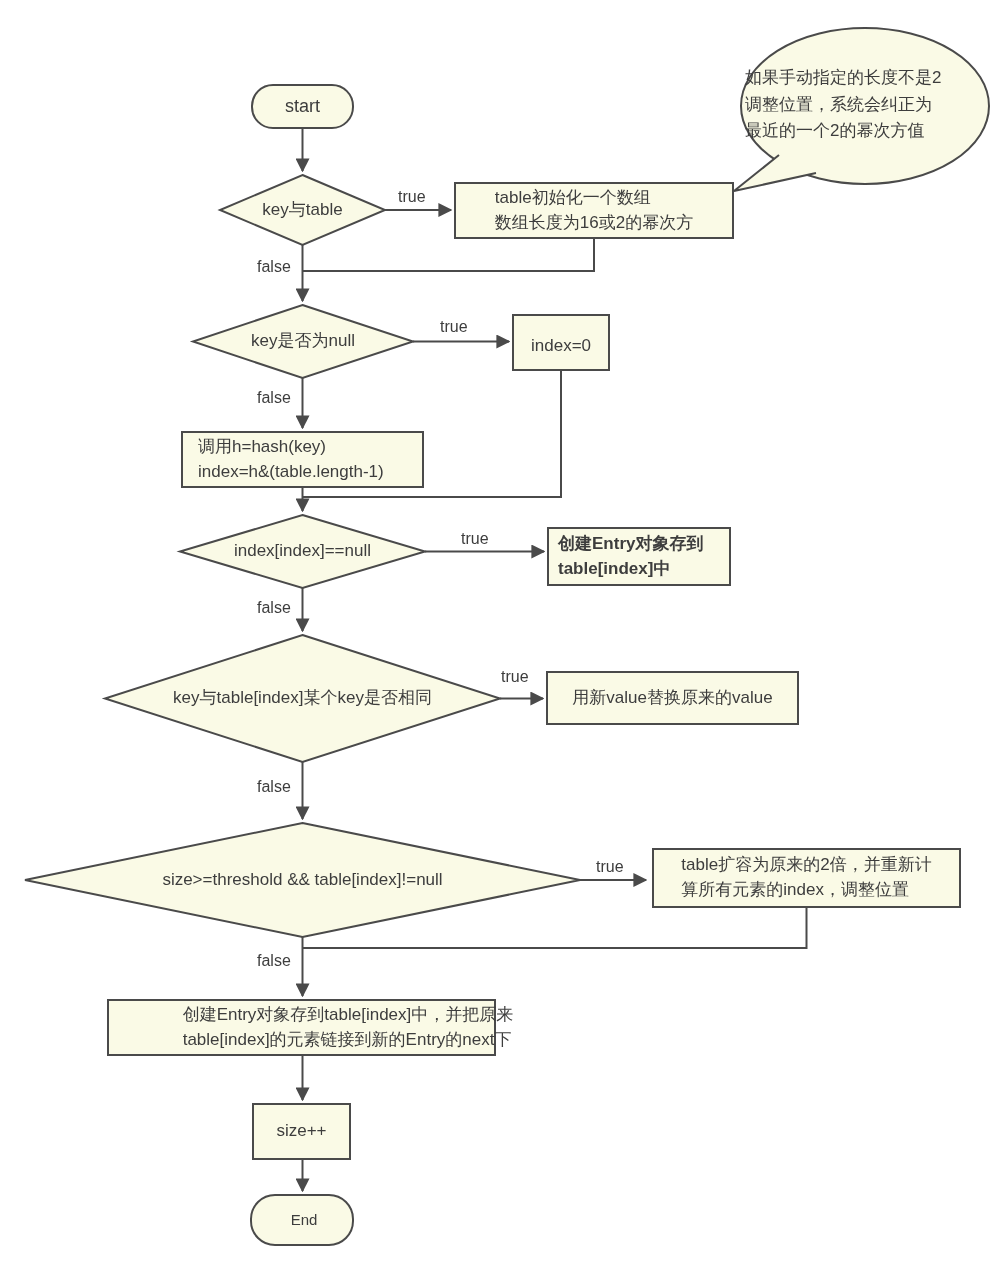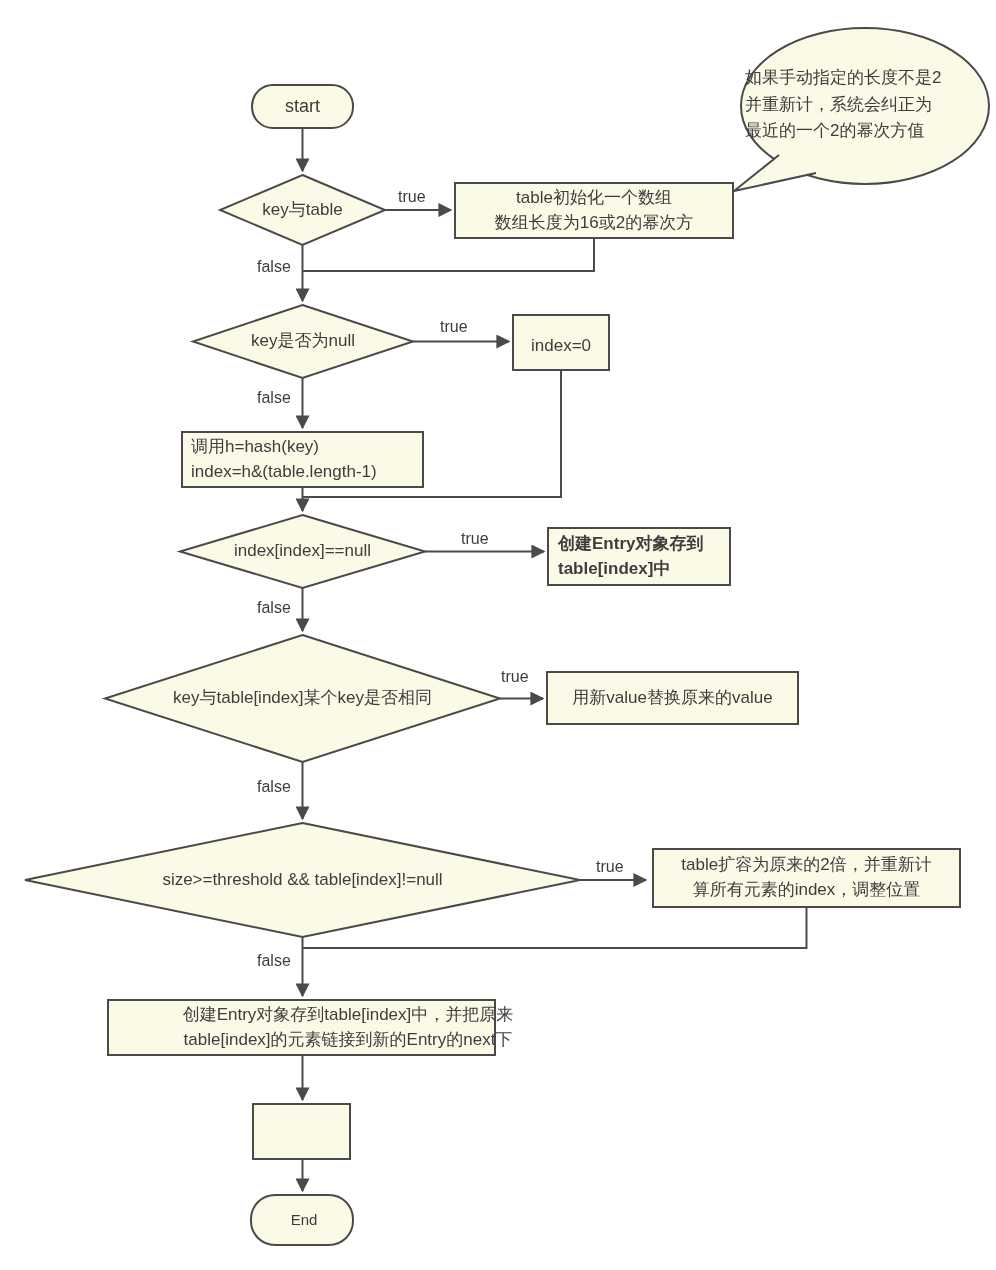--- a/index.html
+++ b/index.html
@@ -11,21 +11,21 @@
   html,body{margin:0;padding:0;background:var(--bg);}
   body{font-family:"Liberation Sans","DejaVu Sans",sans-serif;}
   #canvas{position:relative;width:996px;height:1270px;background:var(--bg);overflow:hidden;}
   #shapes{position:absolute;left:0;top:0;}
   .shape{fill:var(--node-fill);stroke:var(--stroke);stroke-width:2px;}
   .edge{fill:none;stroke:var(--stroke);stroke-width:2px;}
   .arrowhead{fill:var(--stroke);stroke:none;}
   .nlabel{
     position:absolute;box-sizing:border-box;
     display:flex;align-items:center;justify-content:center;
-    text-align:center;white-space:pre-line;
+    text-align:left;white-space:pre-line;
     font-size:17px;line-height:1.45;color:var(--text);
   }
   .nlabel.leftalign{justify-content:flex-start;text-align:left;}
   .elabel{position:absolute;font-size:16px;color:var(--text);white-space:nowrap;}
 </style>
 </head>
 <body>
 
 <div id="canvas">
 
@@ -73,36 +73,37 @@
     <rect class="shape" x="108" y="1000" width="387" height="55"></rect>
     <rect class="shape" x="253" y="1104" width="97" height="55"></rect>
     <rect class="shape" x="251" y="1195" width="102" height="50" rx="24"></rect>
   </svg>
 
   <div class="nlabel" style="left:252px;top:85px;width:101px;height:43px;font-size:18px;">start</div>
   <div class="nlabel" style="left:220px;top:175px;width:165px;height:70px;">key与table</div>
   <div class="nlabel" style="left:455px;top:183px;width:278px;height:55px;">table初始化一个数组
 数组长度为16或2的幂次方</div>
   <div class="nlabel leftalign" style="left:745px;top:42px;width:238px;height:126px;line-height:1.55;">如果手动指定的长度不是2
-并重新计，系统会纠正为
+调整位置，系统会纠正为
 最近的一个2的幂次方值</div>
   <div class="nlabel" style="left:193px;top:305px;width:220px;height:73px;">key是否为null</div>
   <div class="nlabel" style="left:513px;top:315px;width:96px;height:63px;">index=0</div>
-  <div class="nlabel leftalign" style="left:182px;top:432px;width:241px;height:55px;padding-left:9px;">调用h=hash(key)
+  <div class="nlabel leftalign" style="left:182px;top:432px;width:241px;height:55px;padding-left:16px;">调用h=hash(key)
 index=h&amp;(table.length-1)</div>
   <div class="nlabel" style="left:180px;top:515px;width:245px;height:73px;">index[index]==null</div>
   <div class="nlabel leftalign" style="left:548px;top:528px;width:182px;height:57px;padding-left:10px;font-weight:bold;">创建Entry对象存到
 table[index]中</div>
   <div class="nlabel" style="left:105px;top:635px;width:395px;height:127px;">key与table[index]某个key是否相同</div>
   <div class="nlabel" style="left:547px;top:672px;width:251px;height:52px;">用新value替换原来的value</div>
   <div class="nlabel" style="left:25px;top:823px;width:555px;height:114px;">size&gt;=threshold &amp;&amp; table[index]!=null</div>
   <div class="nlabel" style="left:653px;top:849px;width:307px;height:58px;">table扩容为原来的2倍，并重新计
 算所有元素的index，调整位置</div>
   <div class="nlabel" style="left:108px;top:1000px;width:440px;height:55px;padding-left:40px;">创建Entry对象存到table[index]中，并把原来
 table[index]的元素链接到新的Entry的next下</div>
+  <div class="nlabel" style="left:253px;top:1104px;width:97px;height:55px;">size++</div>
   <div class="nlabel" style="left:243px;top:1195px;width:122px;height:50px;font-size:15px;">End</div>
 
   <div class="elabel" style="left:398px;top:188px;">true</div>
   <div class="elabel" style="left:257px;top:258px;">false</div>
   <div class="elabel" style="left:440px;top:318px;">true</div>
   <div class="elabel" style="left:257px;top:389px;">false</div>
   <div class="elabel" style="left:461px;top:530px;">true</div>
   <div class="elabel" style="left:257px;top:599px;">false</div>
   <div class="elabel" style="left:501px;top:668px;">true</div>
   <div class="elabel" style="left:257px;top:778px;">false</div>

